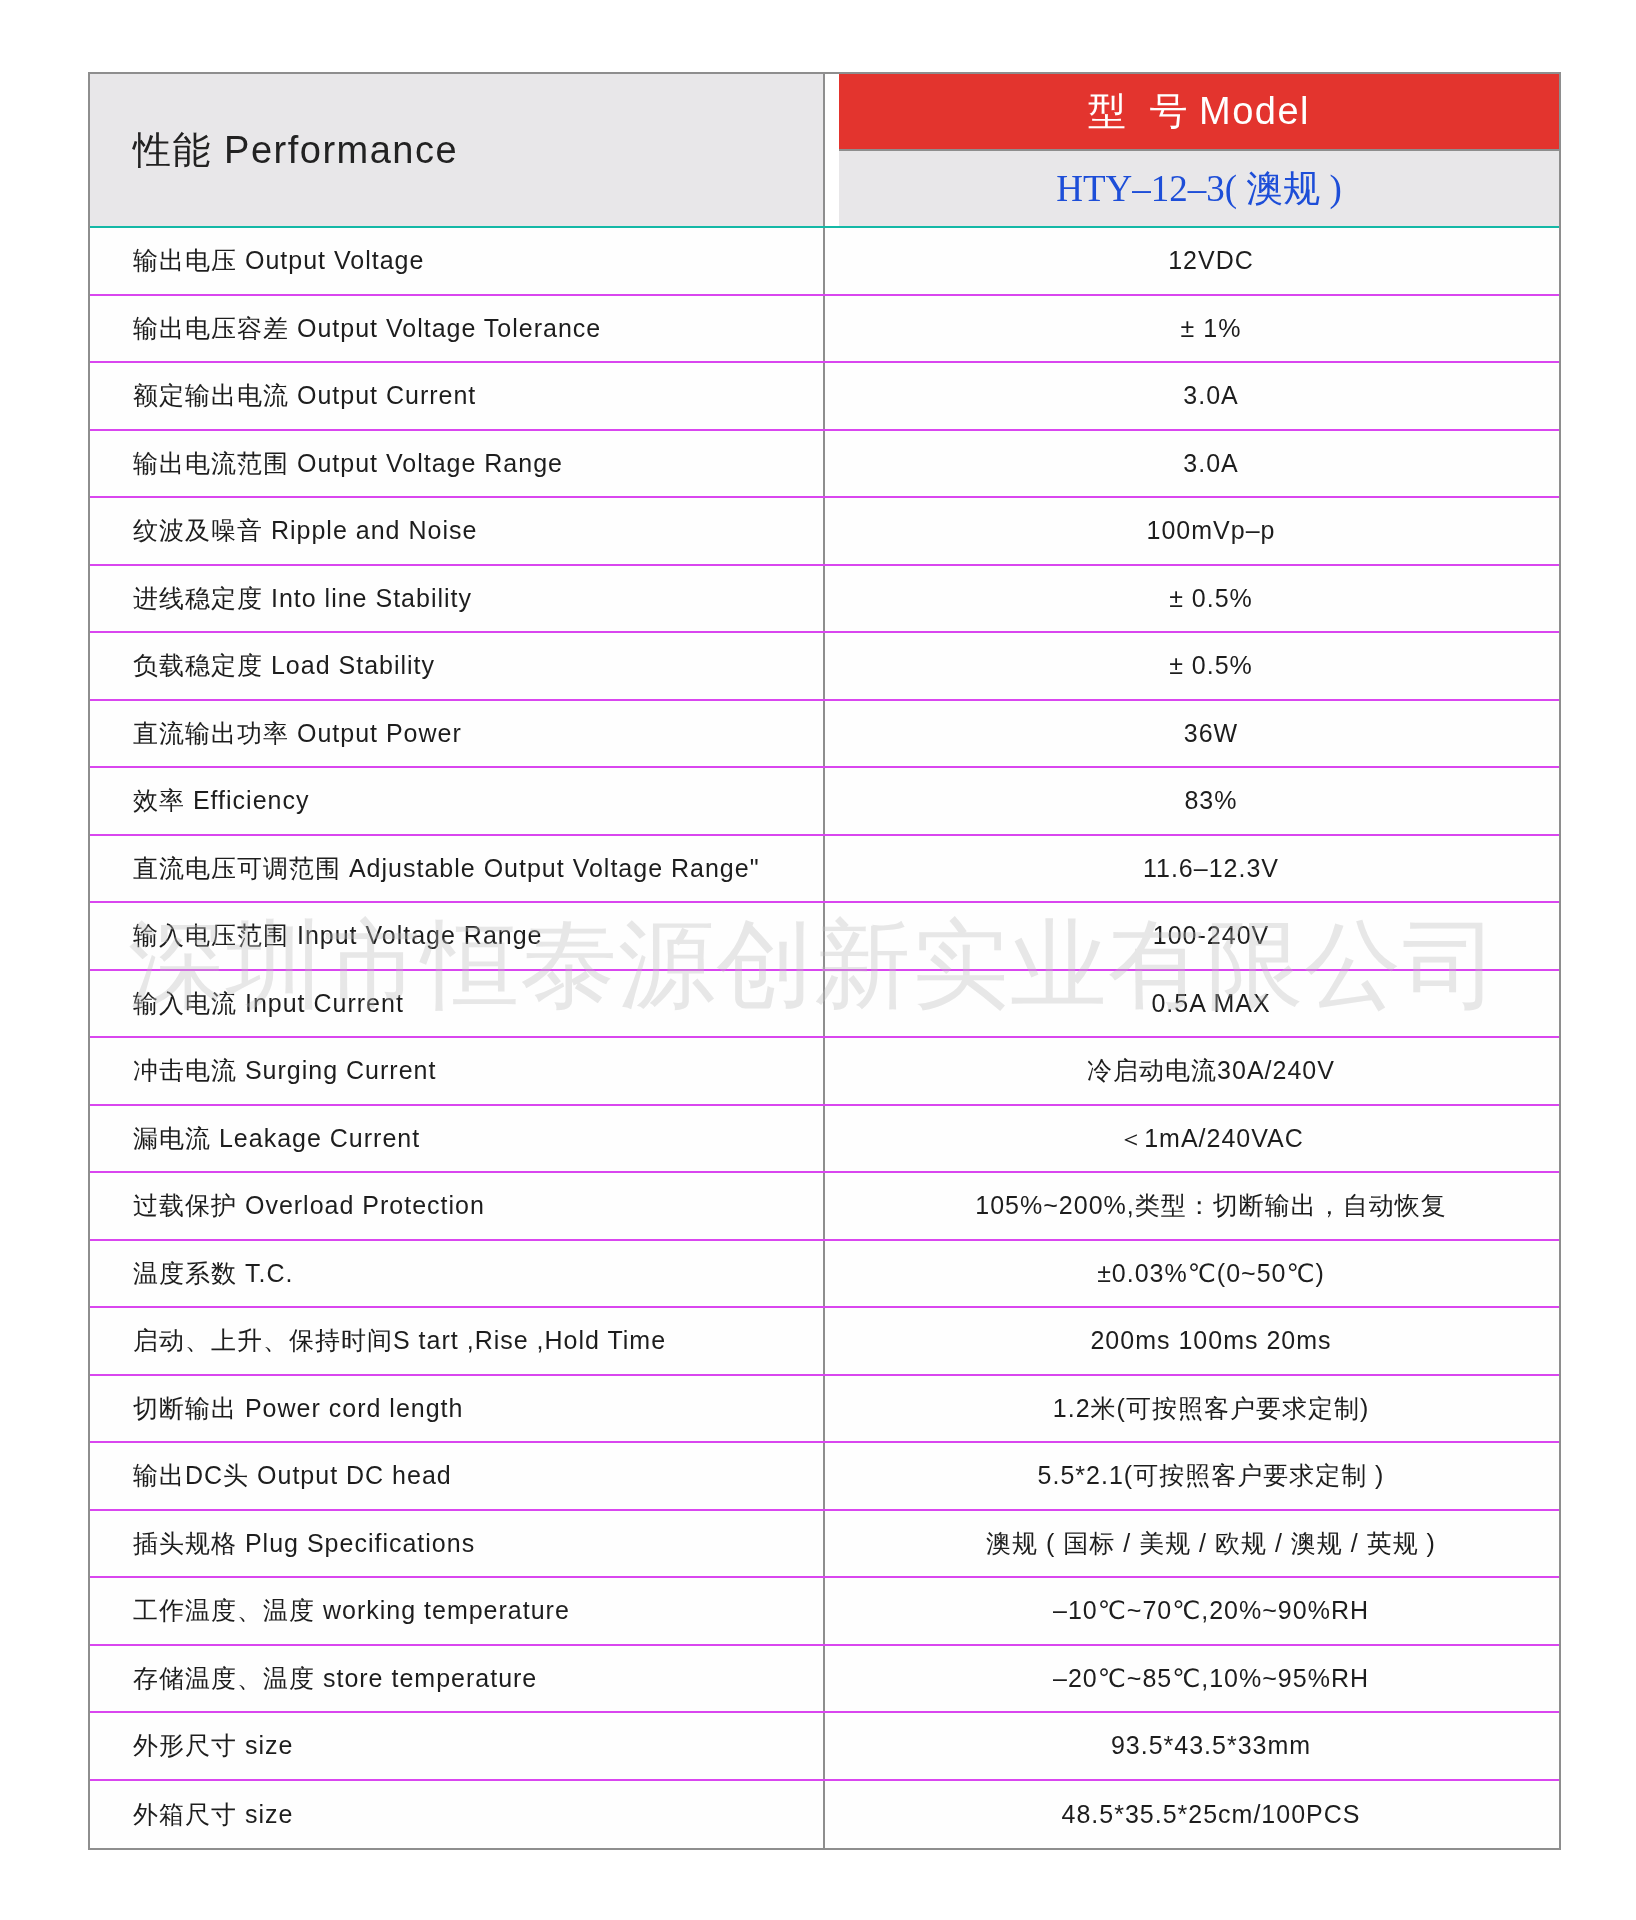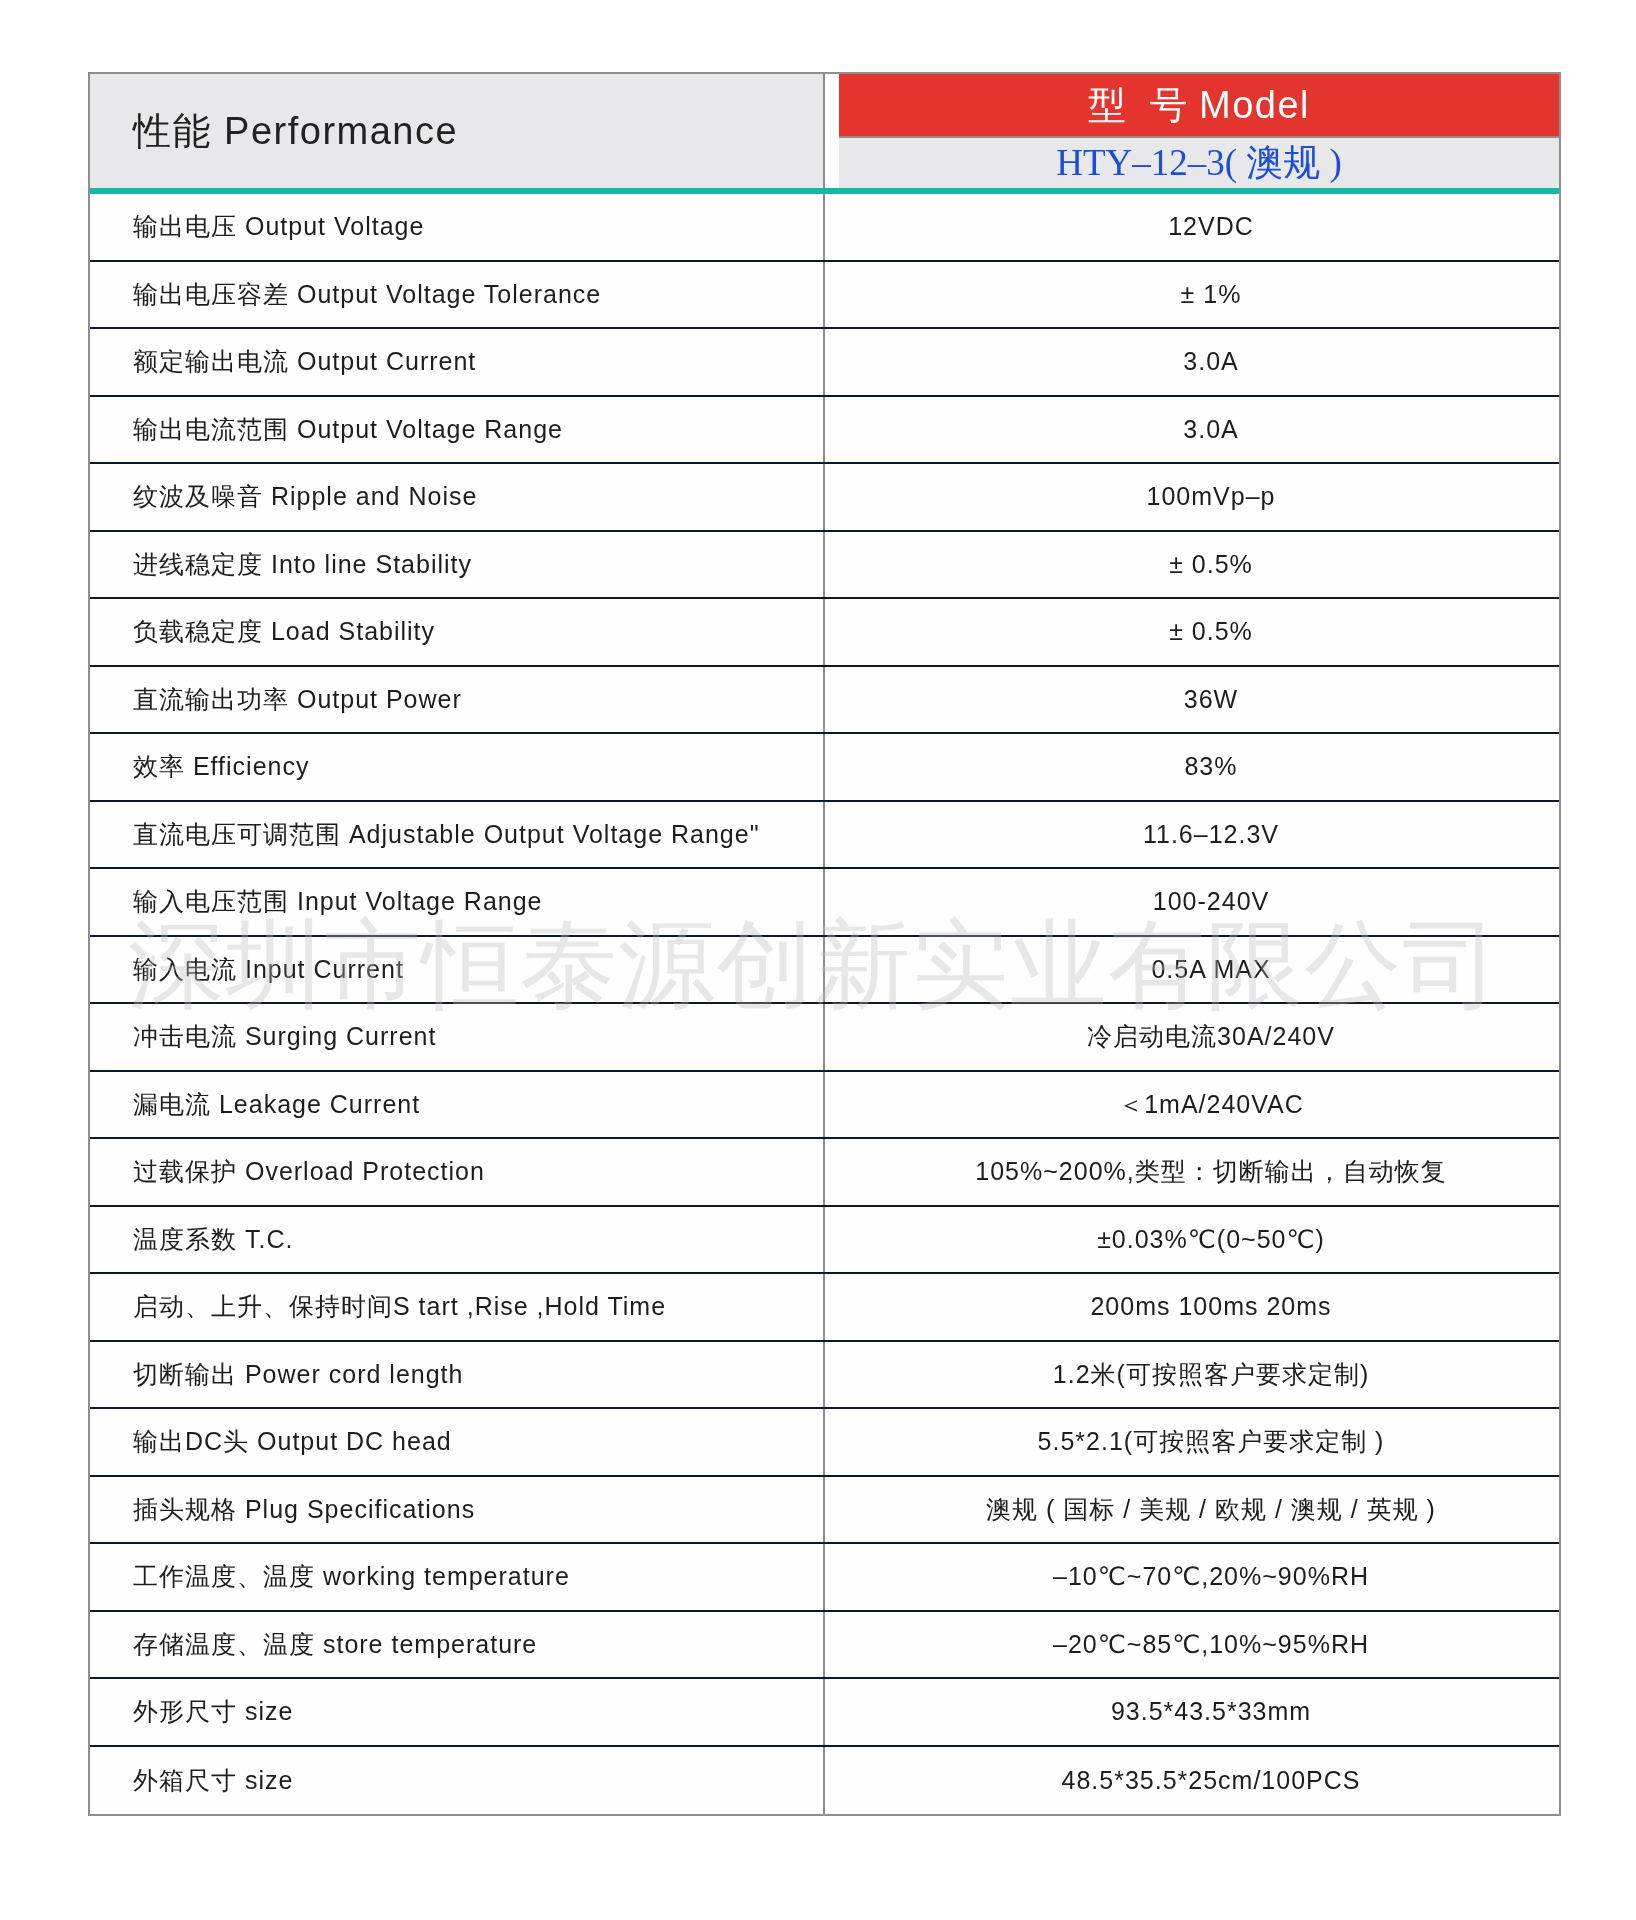--- a/index.html
+++ b/index.html
@@ -19,22 +19,22 @@
     position: absolute;
     left: 88px;
     top: 72px;
     width: 1473px;
     border: 2px solid #8e8e8e;
     box-sizing: border-box;
     border-collapse: collapse;
   }
   .header {
     display: flex;
-    height: 120px;
-    border-bottom: 6px solid #14b8a6;
+    height: 154px;
+    border-bottom: 2px solid #14b8a6;
     box-sizing: border-box;
     gap: 14px;
   }
   .header-left {
     width: 735px;
     background: #e8e7e9;
     border-right: 2px solid #8e8e8e;
     box-sizing: border-box;
     display: flex;
     align-items: center;
@@ -67,21 +67,21 @@
     display: flex;
     align-items: center;
     justify-content: center;
     font-size: 37px;
     color: #1d4ed8;
     font-family: Liberation Serif, serif;
   }
   .row {
     display: flex;
     height: 67.5px;
-    border-bottom: 2px solid #0f172a;
+    border-bottom: 2px solid #d946ef;
     box-sizing: border-box;
     background: #fefefe;
   }
   .row:last-child { border-bottom: none; }
   .cell-label {
     width: 735px;
     border-right: 2px solid #8e8e8e;
     box-sizing: border-box;
     display: flex;
     align-items: center;

